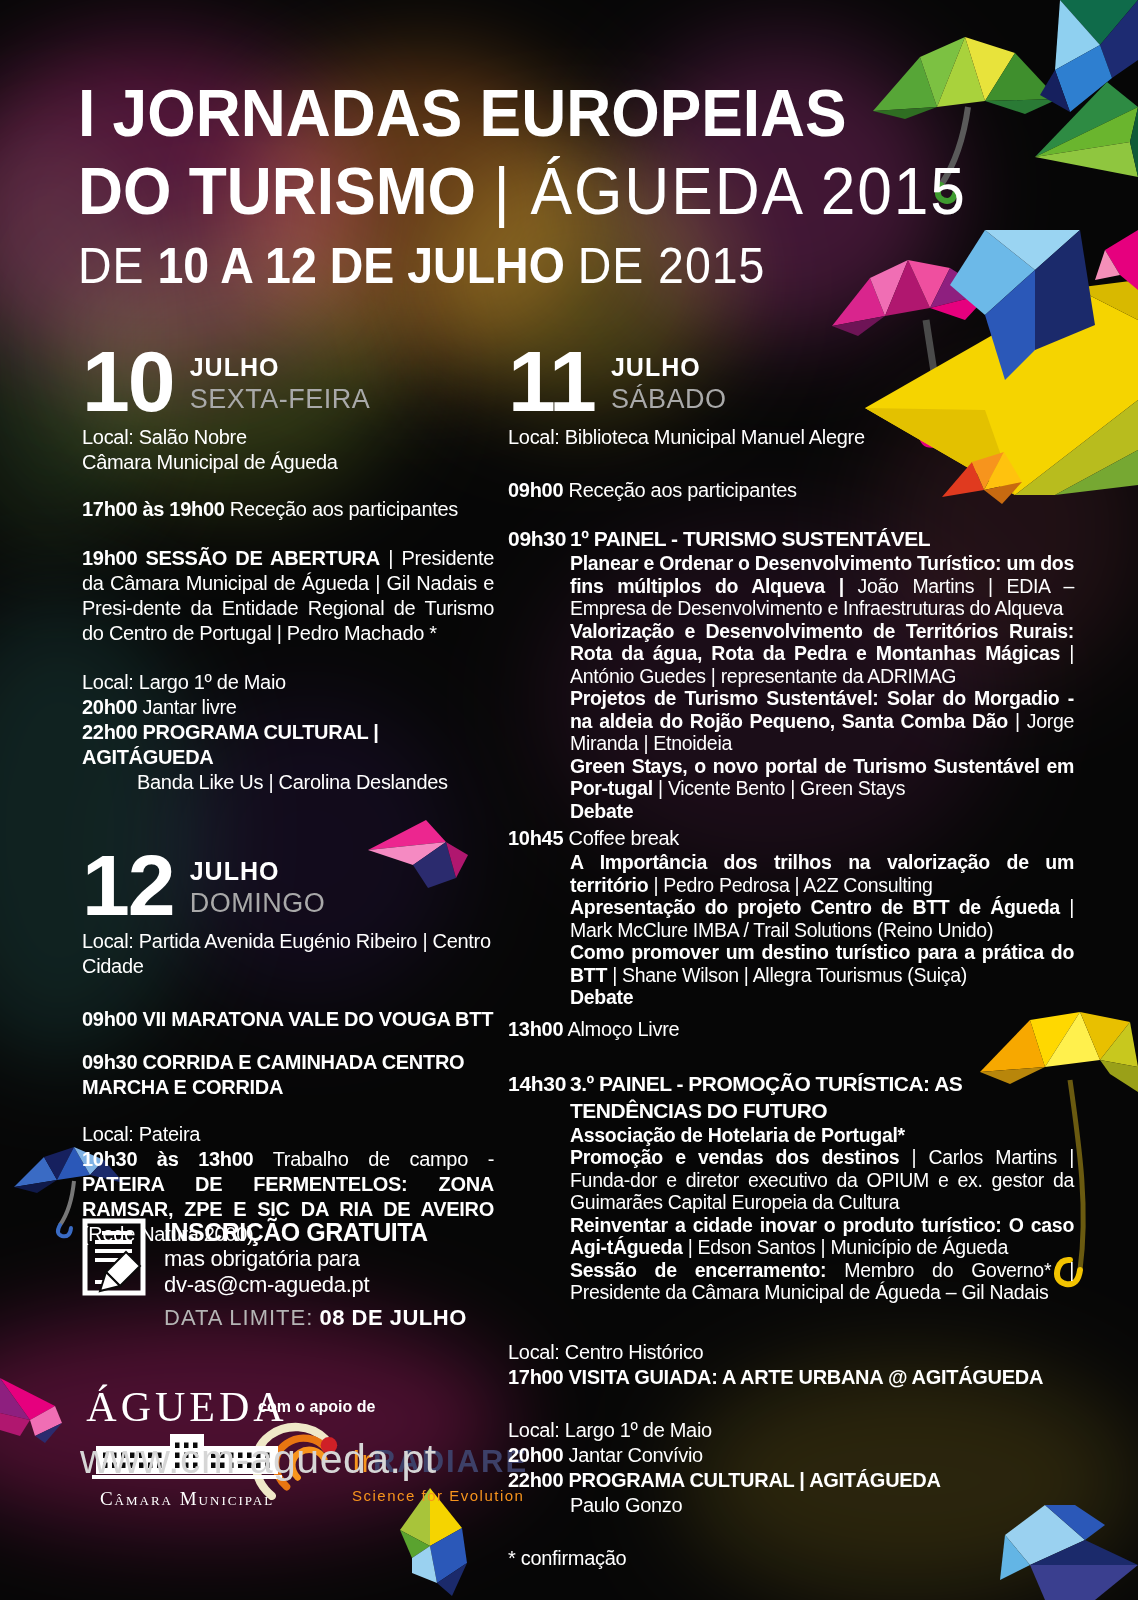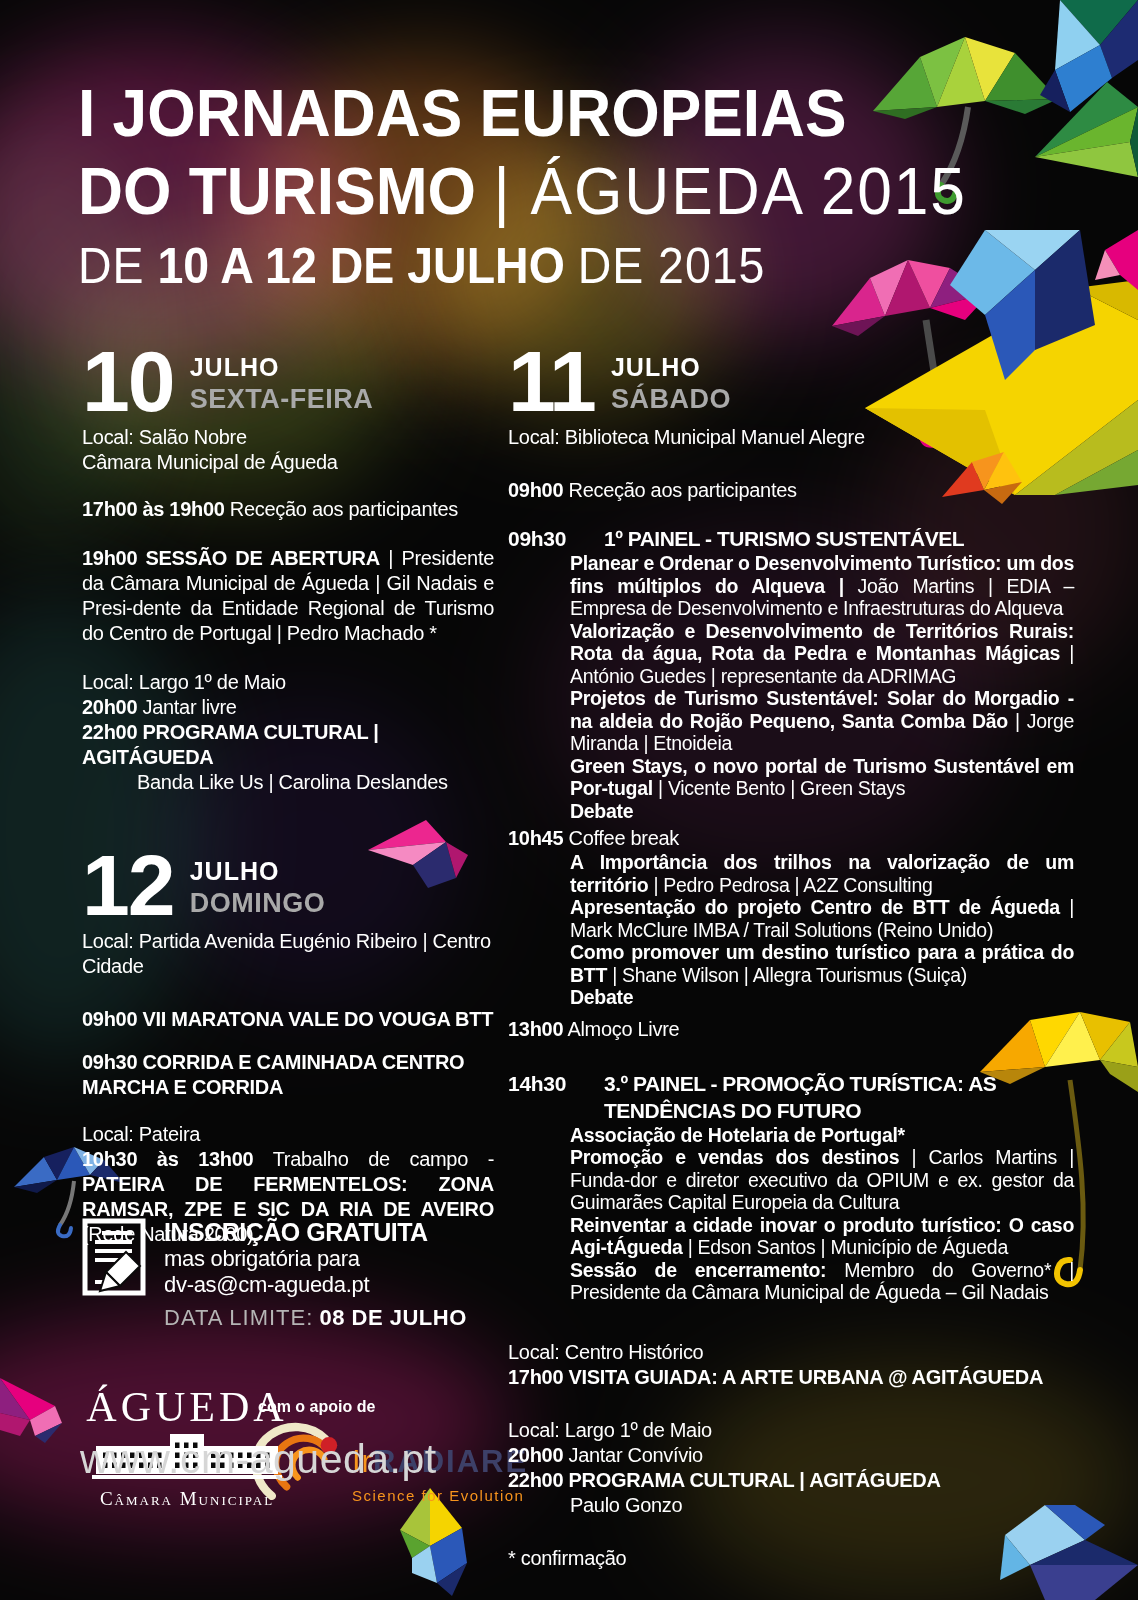--- a/index.html
+++ b/index.html
@@ -29,32 +29,32 @@
   .t2 .b{font-weight:bold;}
   .t2 .light{font-weight:normal;letter-spacing:2px;}
   .t3{font-size:50px;line-height:72px;}
   .t3 .b{font-weight:bold;}
   .t3 .light{font-weight:normal;letter-spacing:1px;}
   
   .dayhead{display:flex;align-items:flex-start;gap:16px;margin-bottom:8px;}
   .daynum{font-size:86px;font-weight:bold;line-height:72px;letter-spacing:-2px;}
   .daymeta{padding-top:8px;}
   .daymonth{display:block;font-size:25px;font-weight:bold;letter-spacing:1px;}
-  .dayweek{display:block;font-size:27px;color:#a9a9a9;letter-spacing:.5px;margin-top:2px;font-weight:bold;}
+  .dayweek{display:block;font-size:27px;color:#a9a9a9;letter-spacing:.5px;margin-top:2px;font-weight:normal;}
   
   .col{position:absolute;top:345px;z-index:5;}
   .col-left{left:82px;width:412px;}
   .col-right{left:508px;width:566px;}
   p{margin:0;}
   .txt{font-size:20px;line-height:25px;letter-spacing:-.3px;}
   .just{text-align:justify;}
   .bcaps{font-weight:bold;}
   .sub-banda{margin-left:55px;}
   .sub-paulo{margin-left:62px;}
-  .prow{display:flex;margin-top:0;gap:34px;}
+  .prow{display:flex;margin-top:0;}
   .ptime{flex:0 0 62px;font-size:21px;font-weight:bold;line-height:27px;letter-spacing:-.3px;}
   .ptitle{font-size:21px;font-weight:bold;line-height:27px;letter-spacing:-.5px;}
   .item{font-size:19.5px;line-height:22.5px;margin-left:62px;text-align:justify;letter-spacing:-.3px;}
   
   .mt4{margin-top:4px;}.mt8{margin-top:8px;}
   .mt16{margin-top:28px;}.mt18{margin-top:18px;}.mt22{margin-top:22px;}.mt24{margin-top:24px;}
   .mt28{margin-top:28px;}.mt36{margin-top:36px;}.mt54{margin-top:54px;}
   
   .inscr{position:absolute;left:82px;top:1218px;display:flex;gap:18px;z-index:5;}
   .inscr-title{font-size:25px;font-weight:bold;letter-spacing:-.5px;line-height:28px;}

